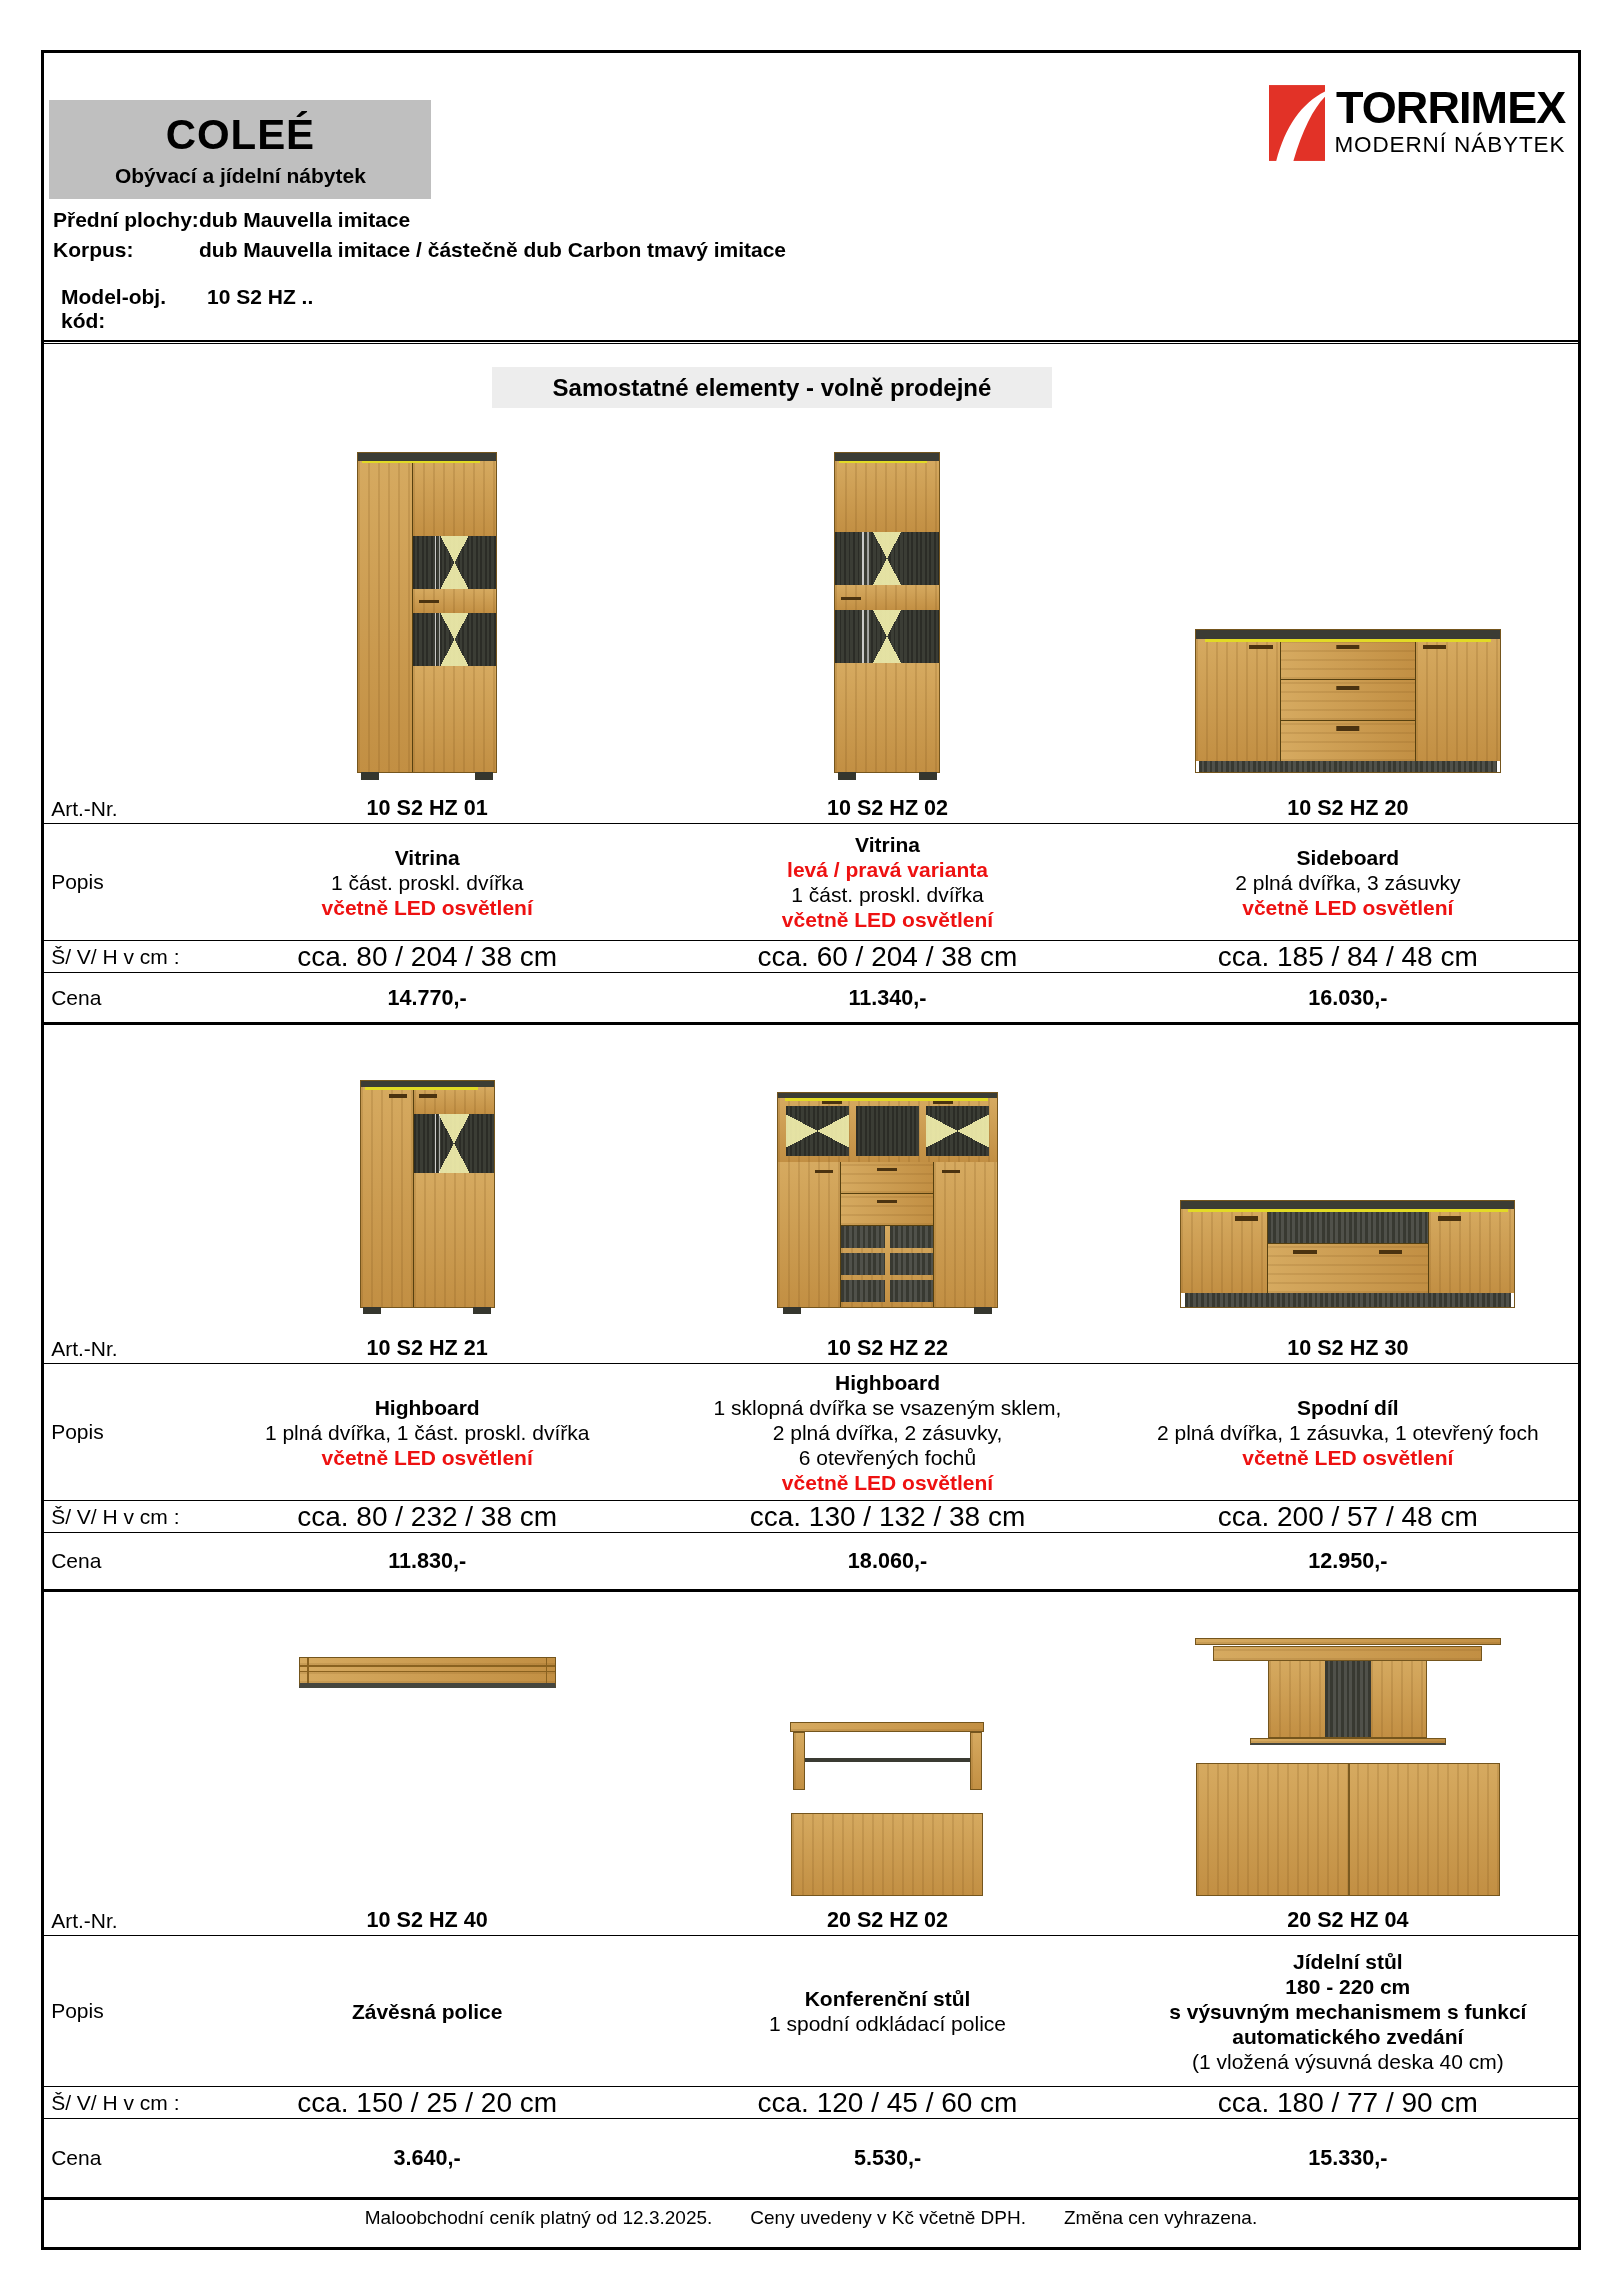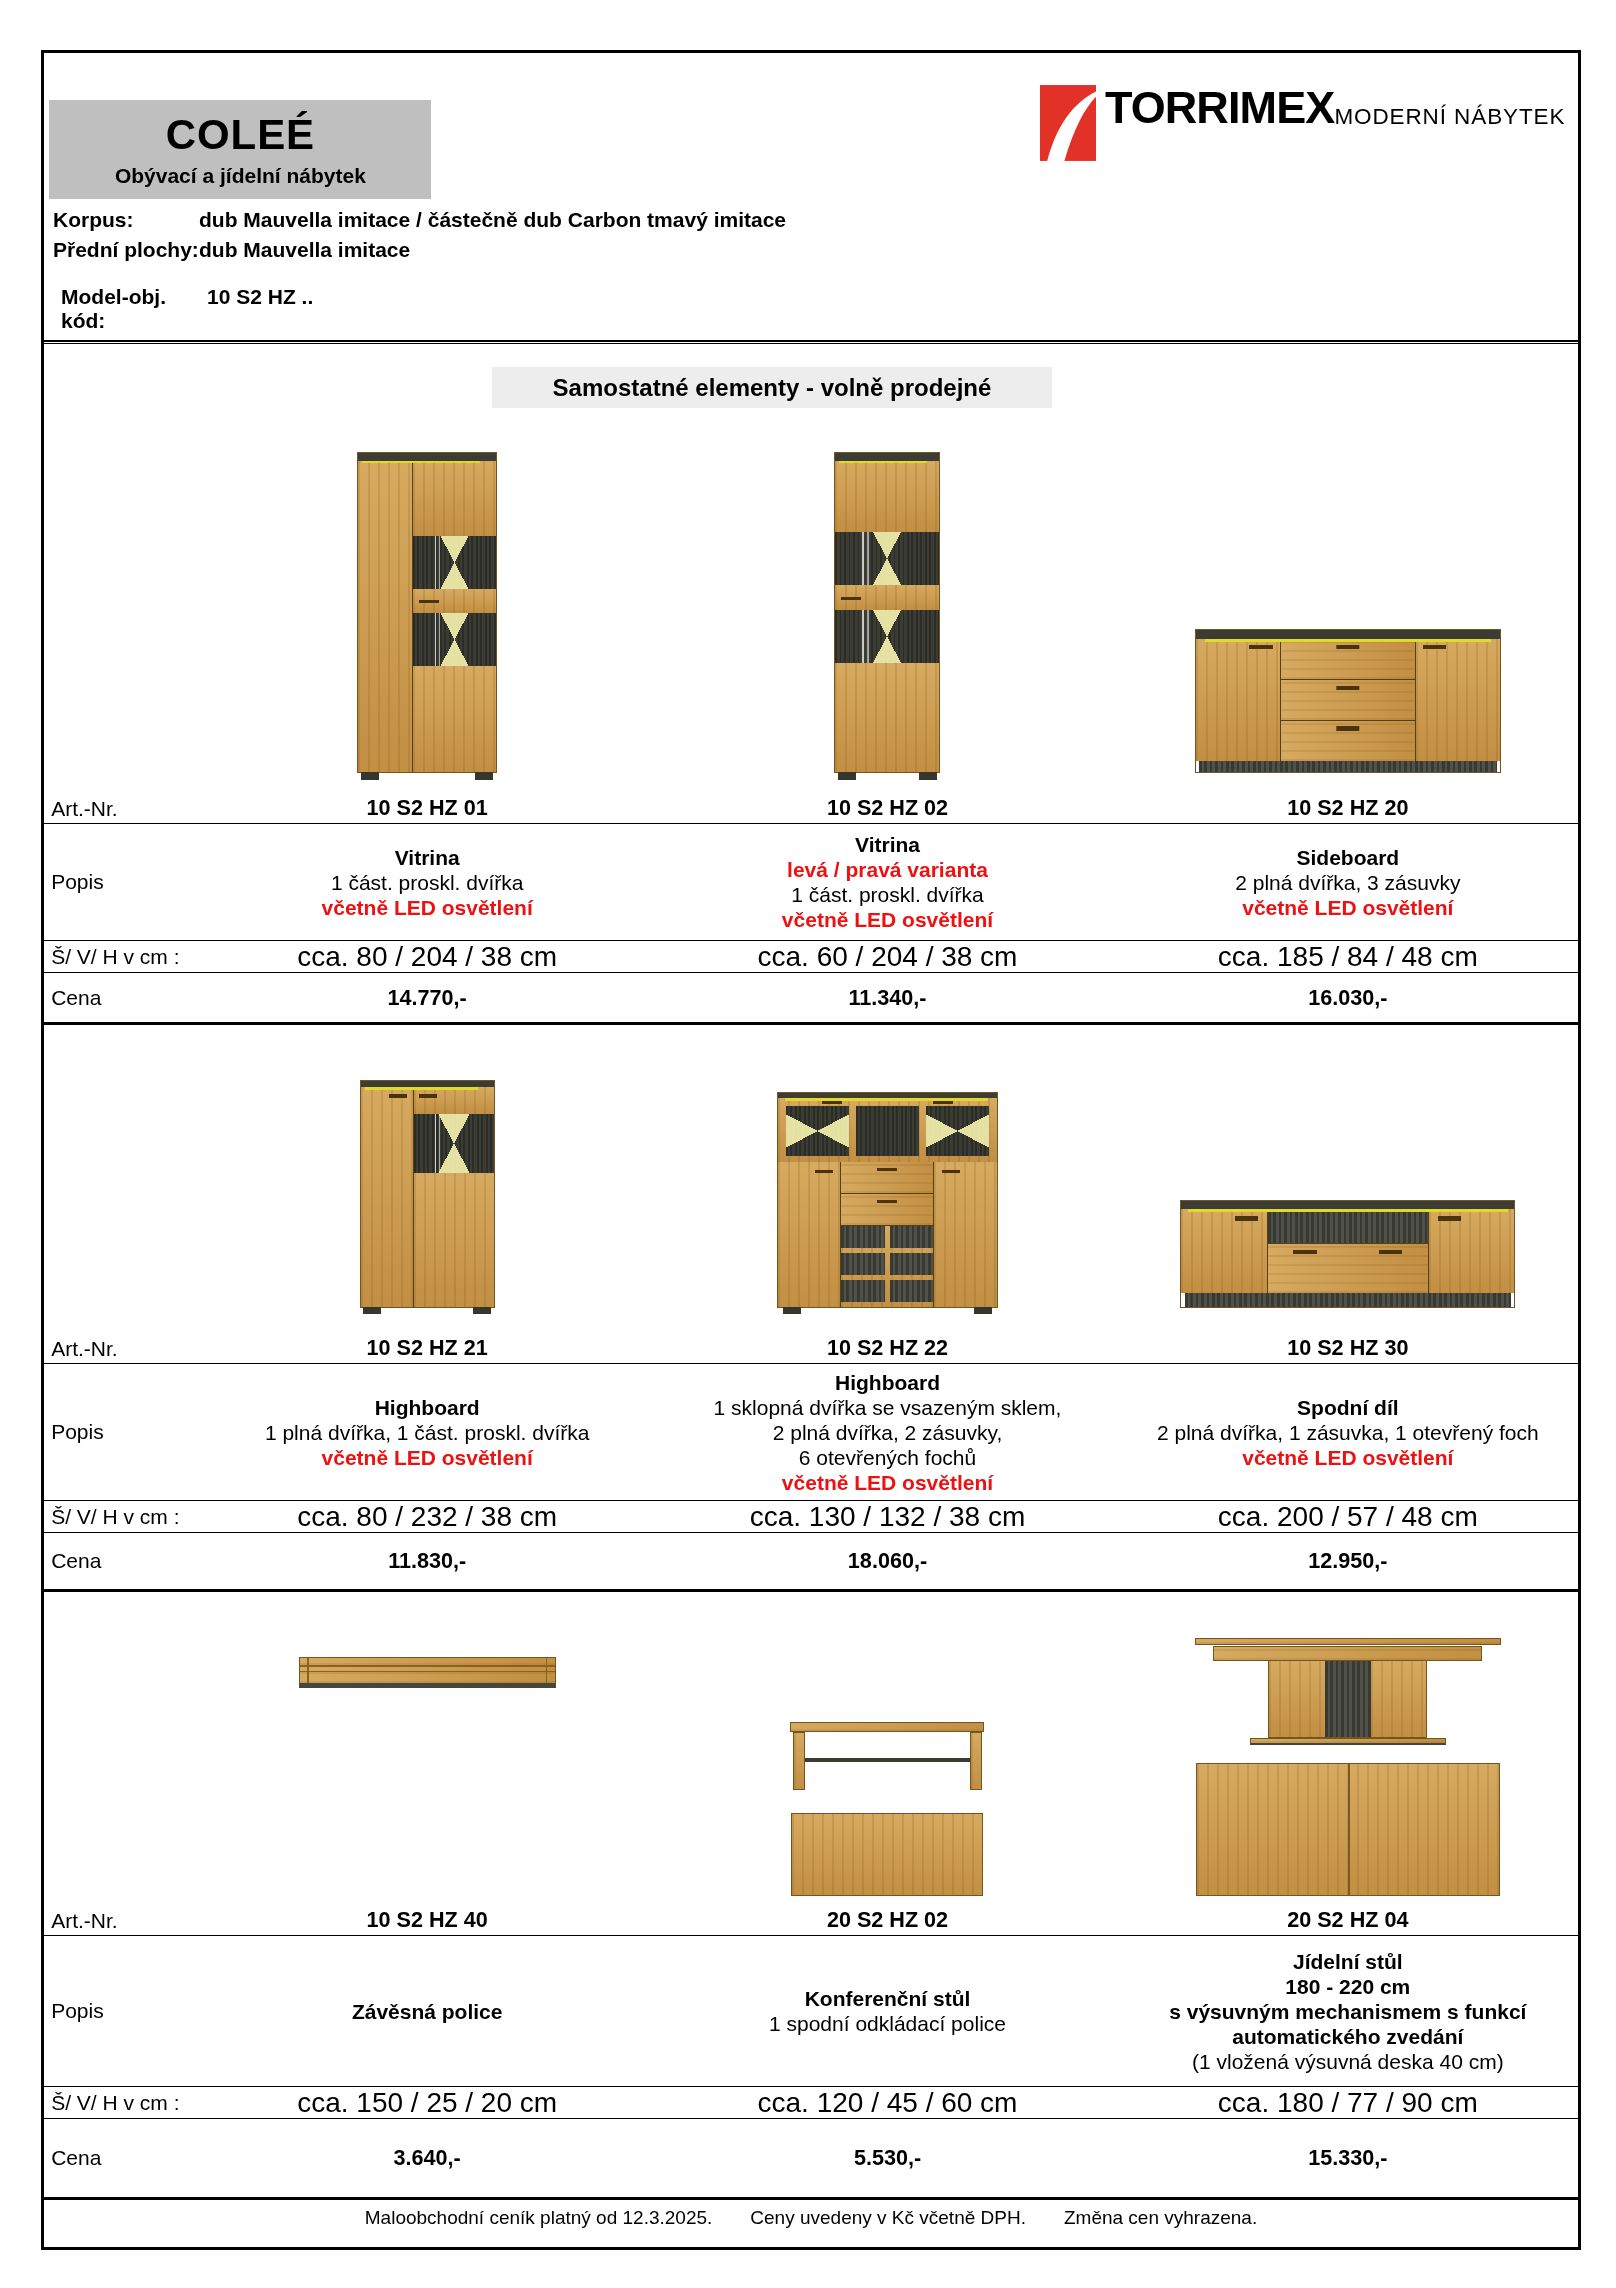--- a/index.html
+++ b/index.html
@@ -11,21 +11,21 @@
   .page{position:relative;width:1617px;height:2288px;background:#fff;overflow:hidden;}
   .frame{position:absolute;left:41px;top:50px;right:36px;bottom:38px;border:3.6px solid #000;overflow:hidden;background:#fff;}
 
   
   .header{position:relative;height:151px;}
   .title-box{position:absolute;left:5.4px;top:47px;width:382px;height:99px;background:var(--title-bg);
     display:flex;flex-direction:column;align-items:center;justify-content:center;}
   .title{font-size:42px;font-weight:bold;letter-spacing:0.9px;}
   .subtitle{font-size:21px;font-weight:bold;margin-top:5.4px;}
   .logo{position:absolute;right:12.6px;top:32px;display:flex;gap:9px;align-items:flex-start;}
-  .logo-text{display:flex;flex-direction:row;align-items:flex-end;}
+  .logo-text{display:flex;flex-direction:column;align-items:flex-end;}
   .logo-name{font-size:45px;font-weight:bold;letter-spacing:-0.9px;line-height:1;}
   .logo-sub{font-size:22.5px;letter-spacing:0.9px;margin-top:1.8px;}
 
   
   .info{padding:3.6px 0 0 9px;font-size:21px;font-weight:bold;}
   .info-row{display:grid;grid-template-columns:146px auto;margin-bottom:6.3px;}
   .info-row.model{margin-top:23.4px;margin-left:8px;}
   .dbl-sep{height:4.5px;border-top:2.7px solid #000;border-bottom:1.8px solid #000;}
 
   .section-title{width:560px;margin:23.4px 0 0 448px;background:var(--section-bg);
@@ -97,26 +97,26 @@
       </span>
       <span class="logo-text">
         <span class="logo-name">TORRIMEX</span>
         <span class="logo-sub">MODERNÍ NÁBYTEK</span>
       </span>
     </div>
   </div>
 
   <div class="info">
     <div class="info-row">
+      <span>Přední plochy:</span>
+      <span>dub Mauvella imitace</span>
+    </div>
+    <div class="info-row">
       <span>Korpus:</span>
       <span>dub Mauvella imitace / částečně dub Carbon tmavý imitace</span>
-    </div>
-    <div class="info-row">
-      <span>Přední plochy:</span>
-      <span>dub Mauvella imitace</span>
     </div>
     <div class="info-row model">
       <span>Model-obj. kód:</span>
       <span>10 S2 HZ ..</span>
     </div>
   </div>
 
   <div class="dbl-sep"></div>
 
   <div class="section-title">Samostatné elementy - volně prodejné</div>

